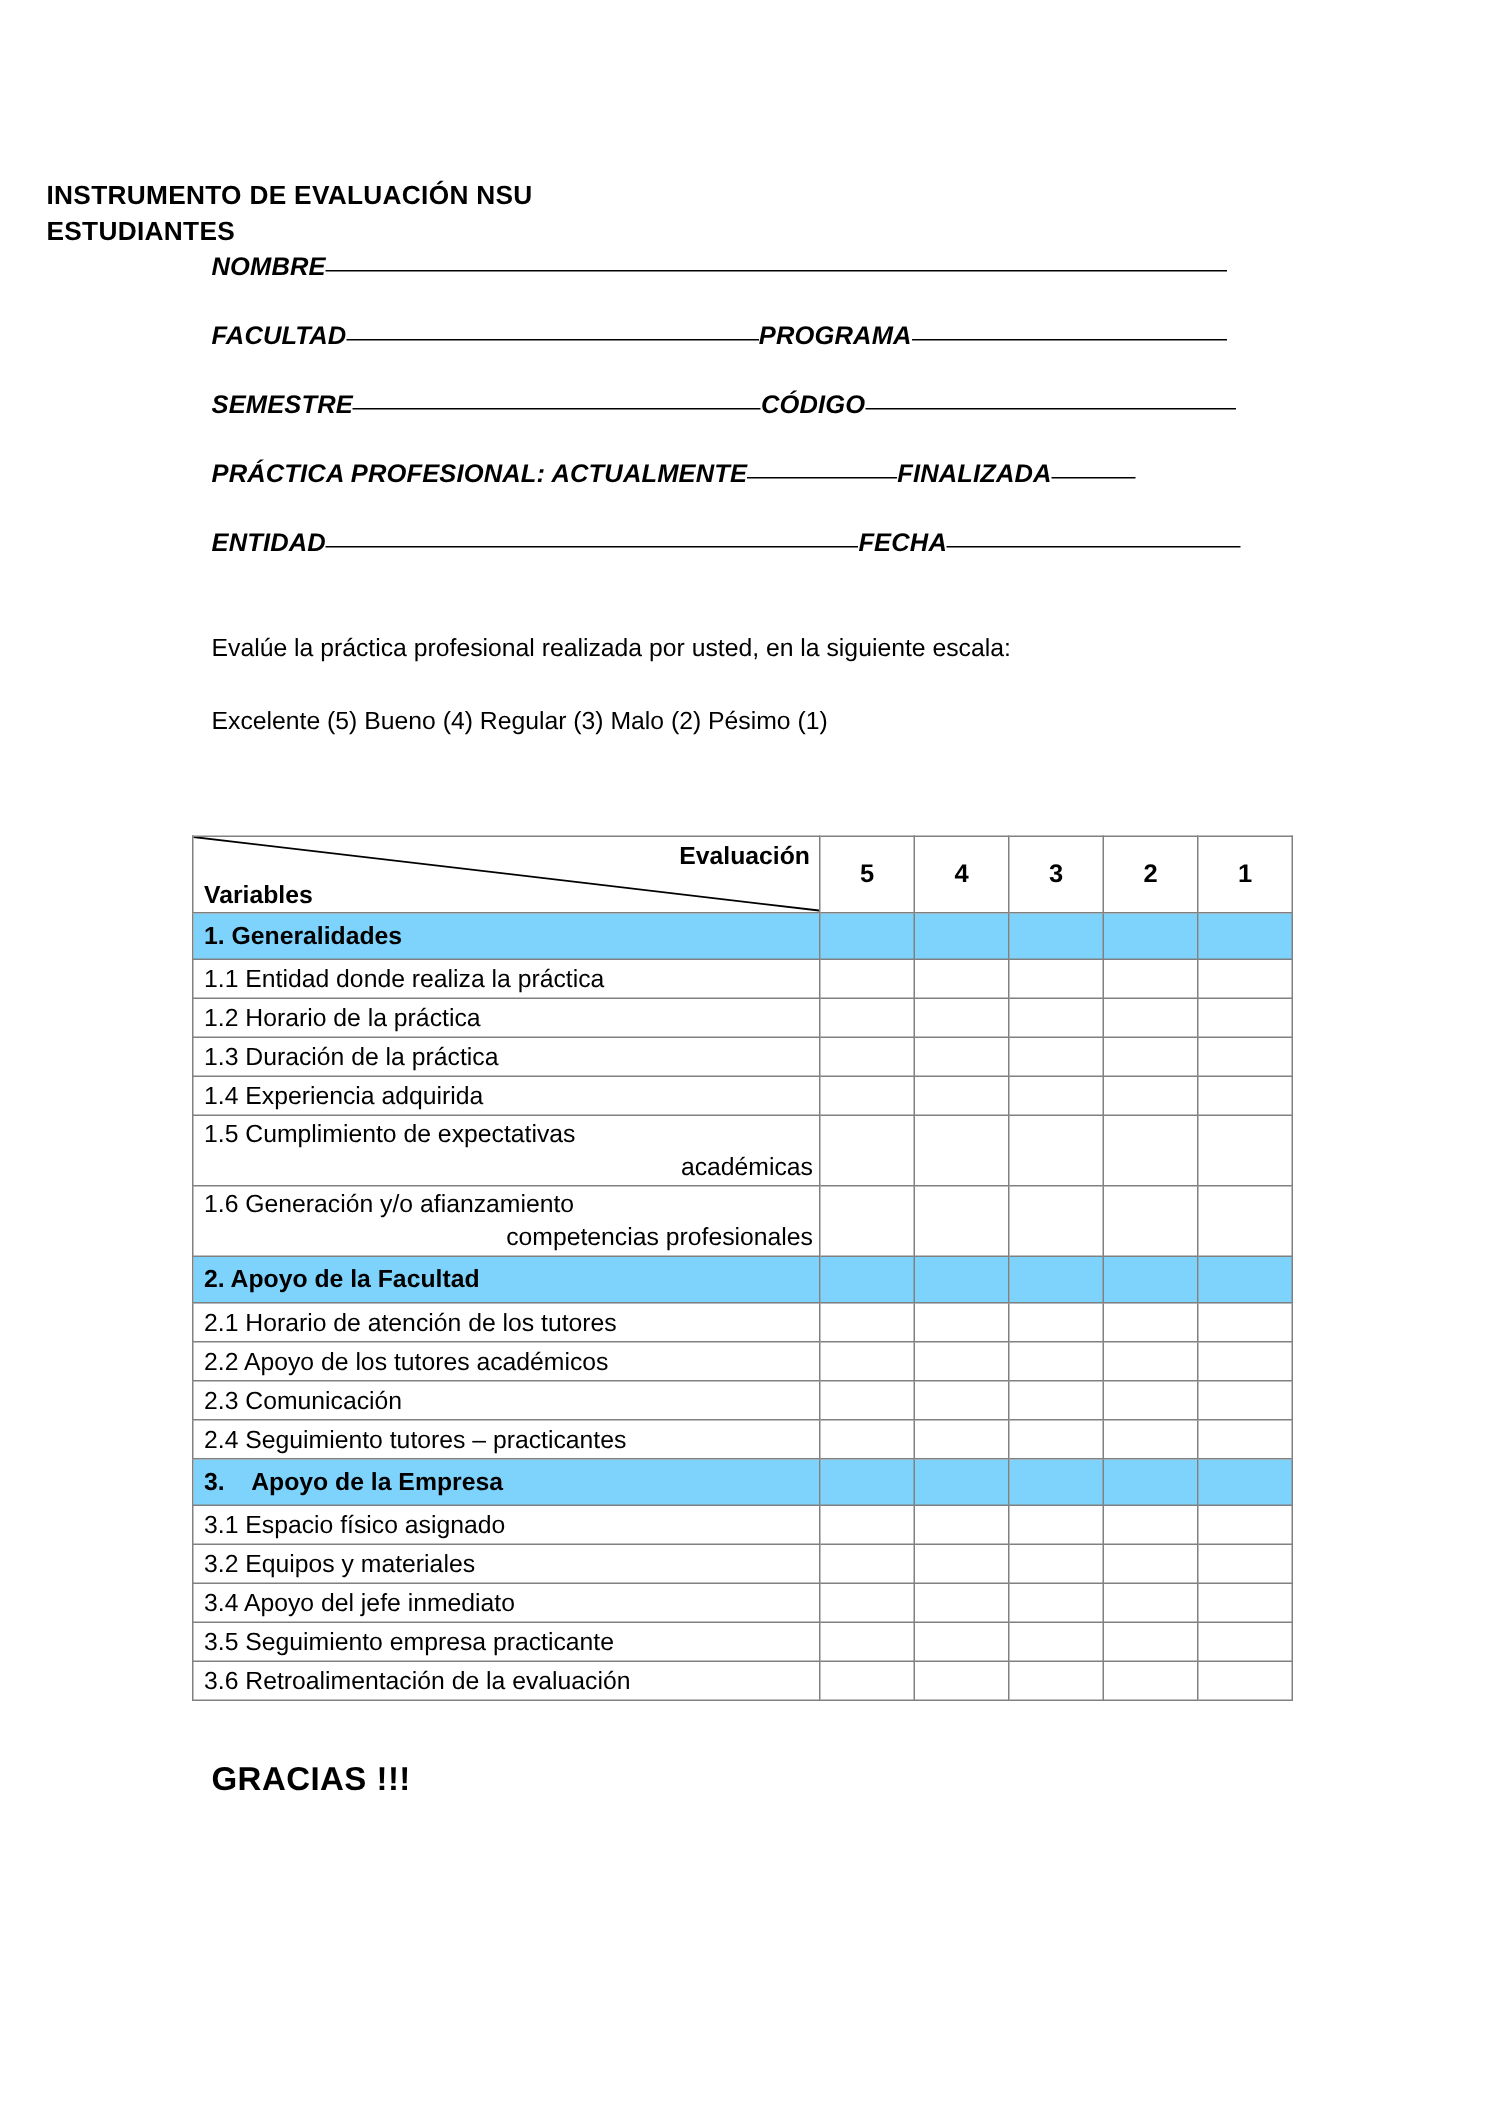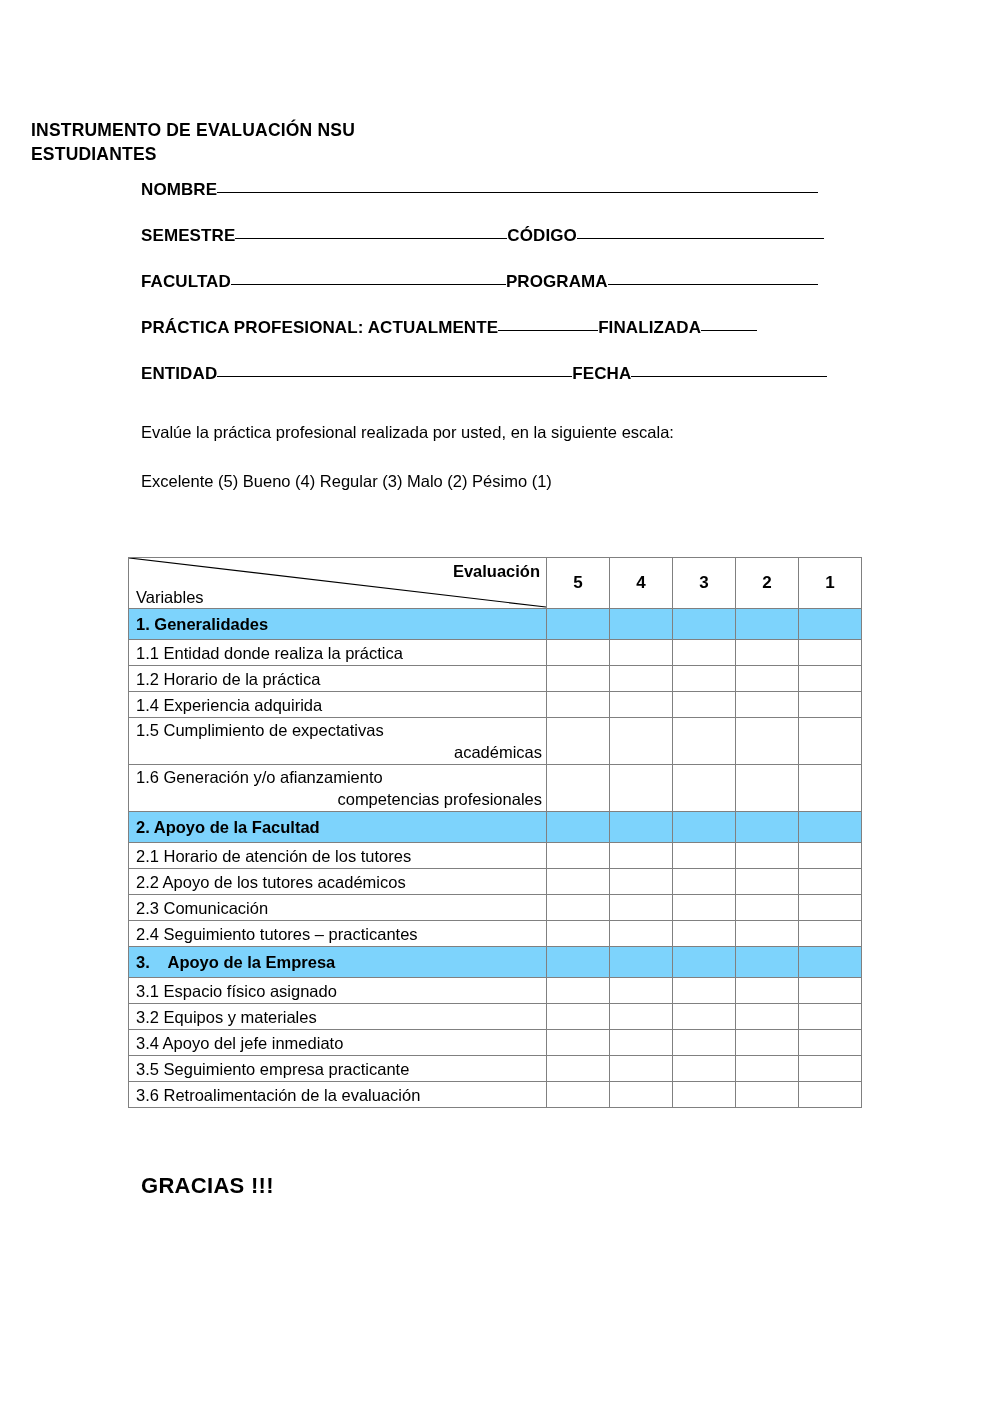--- a/index.html
+++ b/index.html
@@ -37,22 +37,23 @@
     line-height: 24px;
     letter-spacing: 0.2px;
     margin-left: 31px;
   }
   .doc-title .line2 { display: block; }
 
   
   .form-block {
     position: absolute;
     left: 141px;
-    top: 180px;
+    top: 168px;
     width: 720px;
+    font-style: italic;
   }
   .field-row {
     font-size: 17px;
     font-weight: bold;
     line-height: 20px;
     white-space: nowrap;
     margin-bottom: 26px;
     letter-spacing: 0.1px;
   }
   .field-row .lbl { }
@@ -112,21 +113,21 @@
     top: 3px;
     font-size: 16.5px;
     font-weight: bold;
     line-height: 20px;
   }
   td.hdr-diag .variables {
     position: absolute;
     left: 7px;
     bottom: 1px;
     font-size: 16.5px;
-    font-weight: normal;
+    font-weight: bold;
     line-height: 20px;
   }
   td.hdr-diag svg.diag {
     position: absolute;
     left: 0; top: 0;
     width: 100%;
     height: 100%;
     display: block;
     pointer-events: none;
   }
@@ -182,22 +183,22 @@
 
 <div class="page">
 
   <div class="doc-title">
     <span>INSTRUMENTO  DE EVALUACIÓN  NSU</span>
     <span class="line2">ESTUDIANTES</span>
   </div>
 
   <div class="form-block" id="form-block">
       <div class="field-row"><span class="lbl">NOMBRE</span><span class="rule" style="width: 601px;"></span></div>
+      <div class="field-row"><span class="lbl">FACULTAD</span><span class="rule" style="width: 275px;"></span><span class="lbl">PROGRAMA</span><span class="rule" style="width: 210px;"></span></div>
       <div class="field-row"><span class="lbl">SEMESTRE</span><span class="rule" style="width: 272px;"></span><span class="lbl">CÓDIGO</span><span class="rule" style="width: 247px;"></span></div>
-      <div class="field-row"><span class="lbl">FACULTAD</span><span class="rule" style="width: 275px;"></span><span class="lbl">PROGRAMA</span><span class="rule" style="width: 210px;"></span></div>
       <div class="field-row"><span class="lbl">PRÁCTICA PROFESIONAL: ACTUALMENTE</span><span class="rule" style="width: 100px;"></span><span class="lbl">FINALIZADA</span><span class="rule" style="width: 56px;"></span></div>
       <div class="field-row"><span class="lbl">ENTIDAD</span><span class="rule" style="width: 355px;"></span><span class="lbl">FECHA</span><span class="rule" style="width: 196px;"></span></div>
     </div>
 
   <div class="instructions">
     <p>Evalúe la práctica profesional realizada por usted, en la siguiente escala:</p>
     <p>Excelente  (5)  Bueno (4) Regular (3) Malo (2) Pésimo (1)</p>
   </div>
 
   <div class="table-wrap">
@@ -245,20 +246,28 @@
           </tr>
           <tr class="item-row">
             <td class="item-label"><span>1.2 Horario de la práctica</span></td>
             <td class="score-cell"></td>
             <td class="score-cell"></td>
             <td class="score-cell"></td>
             <td class="score-cell"></td>
             <td class="score-cell"></td>
           </tr>
           <tr class="item-row">
+            <td class="item-label"><span>1.3 Duración de la práctica</span></td>
+            <td class="score-cell"></td>
+            <td class="score-cell"></td>
+            <td class="score-cell"></td>
+            <td class="score-cell"></td>
+            <td class="score-cell"></td>
+          </tr>
+          <tr class="item-row">
             <td class="item-label"><span>1.4 Experiencia adquirida</span></td>
             <td class="score-cell"></td>
             <td class="score-cell"></td>
             <td class="score-cell"></td>
             <td class="score-cell"></td>
             <td class="score-cell"></td>
           </tr>
           <tr class="item-row">
             <td class="item-label"><span>1.5 Cumplimiento de expectativas</span><span class="cont">académicas</span></td>
             <td class="score-cell"></td>

